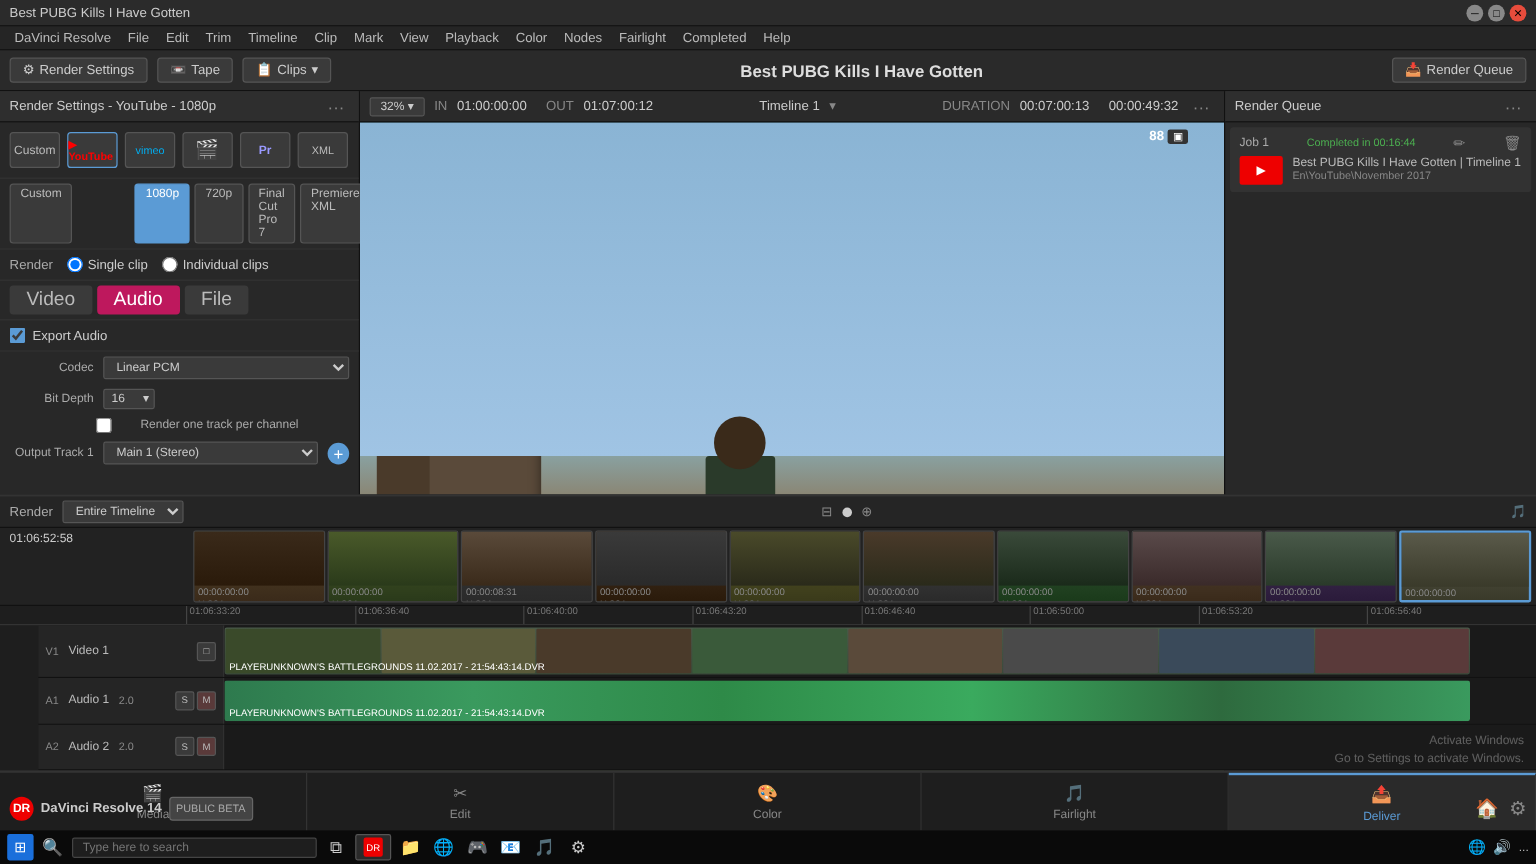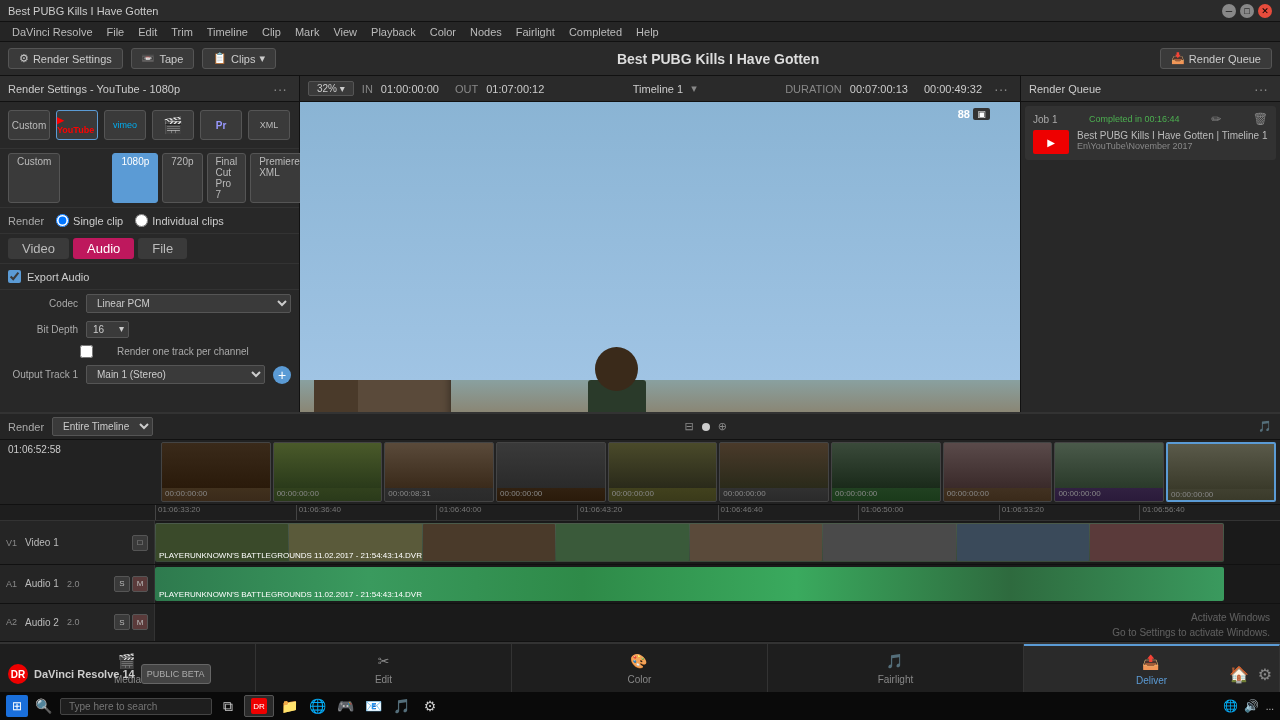--- a/index.html
+++ b/index.html
@@ -37,21 +37,21 @@
     .preset-icon .vimeo-icon { color: #00adef; font-size: 9px; }
     
     .preset-sizes { display: flex; gap: 4px; padding: 4px 8px; border-bottom: 1px solid #333; }
     .preset-size { padding: 2px 8px; background: #3a3a3a; border: 1px solid #555; border-radius: 3px; cursor: pointer; font-size: 10px; color: #bbb; }
     .preset-size.active { background: #5b9bd5; color: #fff; border-color: #5b9bd5; margin-left: 48px; }
 
     .render-options { padding: 6px 8px; border-bottom: 1px solid #333; display: flex; align-items: center; gap: 12px; }
     .radio-label { display: flex; align-items: center; gap: 4px; cursor: pointer; font-size: 11px; }
 
     .tab-buttons { display: flex; padding: 4px 8px; gap: 4px; border-bottom: 1px solid #333; }
-    .tab-btn { padding: 3px 14px; border-radius: 3px; cursor: pointer; font-size: 13px; }
+    .tab-btn { padding: 3px 14px; border-radius: 3px; cursor: pointer; font-size: 16px; }
     .tab-btn.active { background: #be185d; color: #fff; }
     .tab-btn:not(.active) { background: #3a3a3a; color: #bbb; }
 
     .export-audio-section { padding: 6px 8px; border-bottom: 1px solid #333; }
     .checkbox-label { display: flex; align-items: center; gap: 6px; cursor: pointer; font-size: 11px; color: #ccc; }
     .checkbox-label input { accent-color: #5b9bd5; }
 
     .field-row { display: flex; align-items: center; padding: 4px 8px; gap: 8px; }
     .field-label { width: 70px; text-align: right; font-size: 10px; color: #aaa; }
     .field-select { flex: 1; background: #3a3a3a; border: 1px solid #555; color: #ccc; padding: 2px 6px; font-size: 10px; border-radius: 2px; }
@@ -95,21 +95,21 @@
     #timeline-toolbar { height: 28px; background: #252525; display: flex; align-items: center; padding: 0 8px; gap: 8px; border-bottom: 1px solid #111; }
     .timeline-label { font-size: 11px; color: #aaa; }
     .render-range-select { background: #3a3a3a; border: 1px solid #555; color: #ccc; padding: 2px 6px; font-size: 10px; border-radius: 2px; }
     
     #clip-strip { height: 65px; background: #222; display: flex; align-items: stretch; overflow: hidden; border-bottom: 1px solid #111; padding: 2px 0; gap: 2px; padding-left: 4px; }
     .clip-thumb { flex: 1; background: #3a3a3a; position: relative; min-width: 80px; max-width: 110px; border-radius: 2px; overflow: hidden; border: 1px solid #444; }
     .clip-thumb-inner { width: 100%; height: 45px; }
     .clip-time { font-size: 8px; color: #888; padding: 1px 3px; }
     .clip-codec { font-size: 8px; color: #666; padding: 0 3px; }
 
-    #timeline-tracks { flex: 1; display: flex; flex-direction: column; overflow: hidden; }
+    #timeline-tracks { flex: 1; display: flex; flex-direction: column; overflow: hidden; padding-left: 32px; }
     .track-row { display: flex; align-items: stretch; border-bottom: 1px solid #111; }
     .track-header { width: 155px; background: #252525; display: flex; align-items: center; padding: 0 6px; gap: 4px; border-right: 1px solid #333; flex-shrink: 0; }
     .track-content { flex: 1; position: relative; overflow: hidden; }
     .track-btn { width: 16px; height: 16px; background: #3a3a3a; border: 1px solid #555; border-radius: 2px; display: flex; align-items: center; justify-content: center; cursor: pointer; font-size: 9px; color: #bbb; }
 
     
     .timeline-ruler { height: 16px; background: #1e1e1e; border-bottom: 1px solid #333; position: relative; display: flex; align-items: center; }
     .ruler-marks { display: flex; width: 100%; height: 100%; padding-left: 155px; }
     .ruler-mark { flex: 1; border-left: 1px solid #444; padding-left: 2px; font-size: 8px; color: #777; }
     .davinci-logo { width: 20px; height: 20px; background: #e00; border-radius: 50%; display: flex; align-items: center; justify-content: center; color: #fff; font-size: 10px; font-weight: bold; }
@@ -123,21 +123,21 @@
     .nav-tab-icon { width: 20px; height: 20px; display: flex; align-items: center; justify-content: center; font-size: 14px; color: #888; }
     .nav-tab.active .nav-tab-icon { color: #5b9bd5; }
     .nav-tab-label { font-size: 10px; color: #888; }
     .nav-tab.active .nav-tab-label { color: #5b9bd5; }
 
     
     #win-taskbar { height: 28px; background: #0a0a0a; display: flex; align-items: center; padding: 0 6px; gap: 4px; position: absolute; bottom: 0; left: 0; right: 0; }
     .win-start { width: 22px; height: 22px; background: #1a6fdb; display: flex; align-items: center; justify-content: center; cursor: pointer; border-radius: 2px; }
     .win-start-icon { color: #fff; font-size: 12px; }
     .win-task-icon { width: 24px; height: 24px; display: flex; align-items: center; justify-content: center; cursor: pointer; color: #ccc; font-size: 14px; }
-    .win-search { background: #1e1e1e; border: 1px solid #444; color: #888; padding: 2px 8px; font-size: 10px; border-radius: 2px; width: 152px; }
+    .win-search { background: #1e1e1e; border: 1px solid #444; color: #888; padding: 2px 8px; font-size: 10px; border-radius: 2px; width: 204px; }
     .win-taskbar-right { margin-left: auto; display: flex; align-items: center; gap: 6px; }
     .win-sys-icon { color: #bbb; font-size: 12px; cursor: pointer; }
     .win-time { color: #bbb; font-size: 10px; }
     .taskbar-app { height: 22px; background: #2a2a2a; border: 1px solid #555; border-radius: 2px; display: flex; align-items: center; padding: 0 6px; gap: 4px; cursor: pointer; }
     .taskbar-app-icon { width: 16px; height: 16px; background: #e00; border-radius: 2px; display: flex; align-items: center; justify-content: center; font-size: 8px; color: #fff; }
 
     
     .activate-windows { position: absolute; bottom: 80px; right: 10px; color: rgba(255,255,255,0.3); font-size: 10px; text-align: right; line-height: 1.5; }
 
     .three-dots { cursor: pointer; color: #888; font-size: 14px; padding: 0 4px; }

